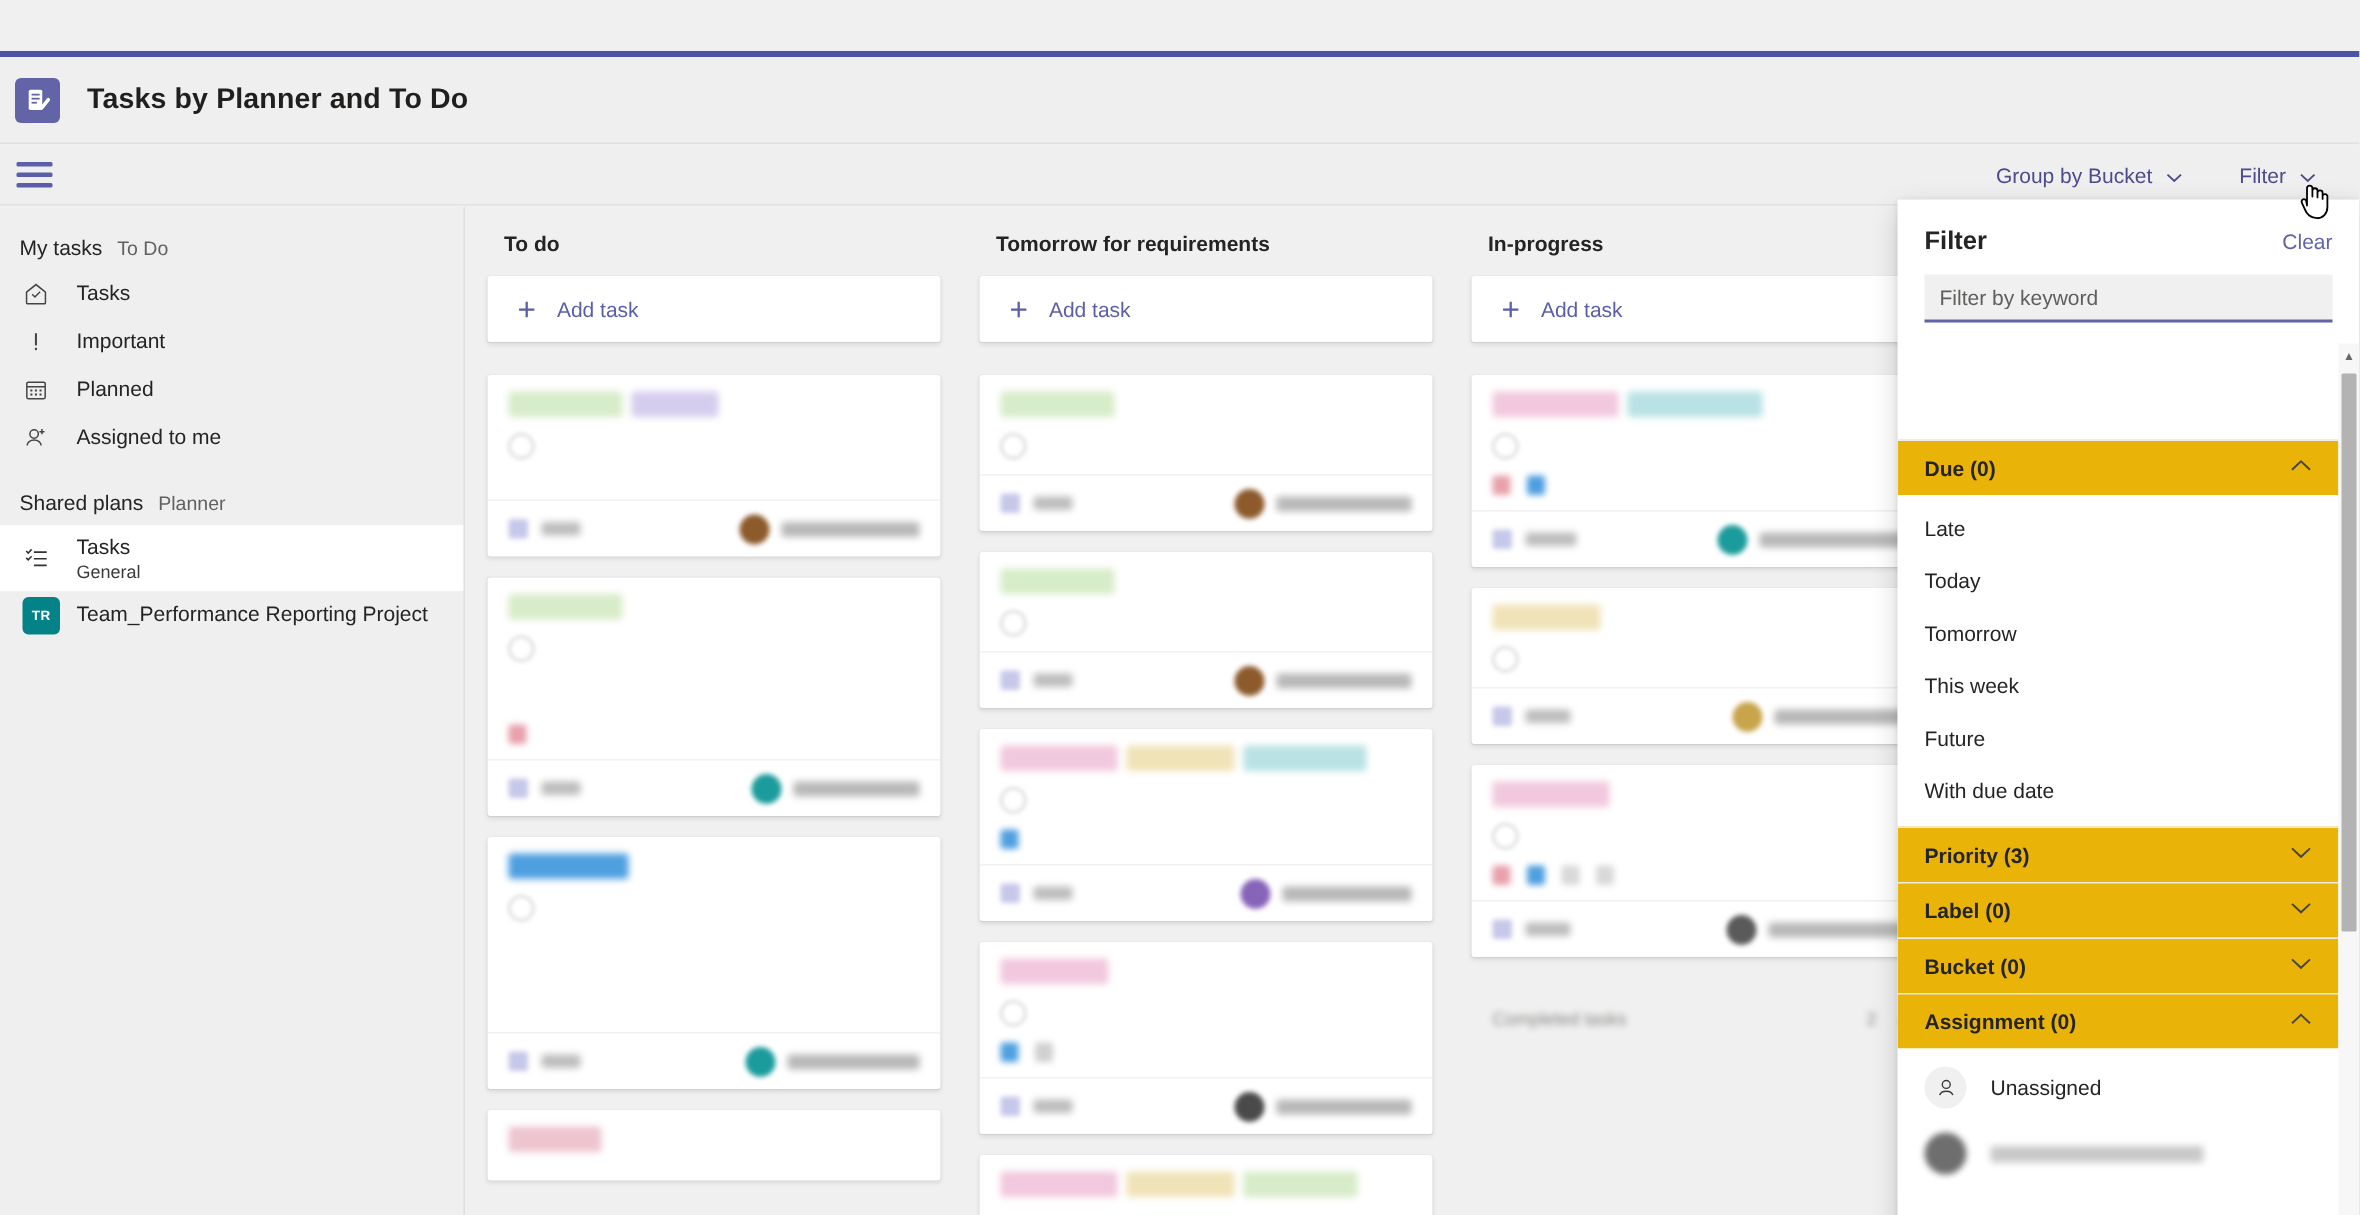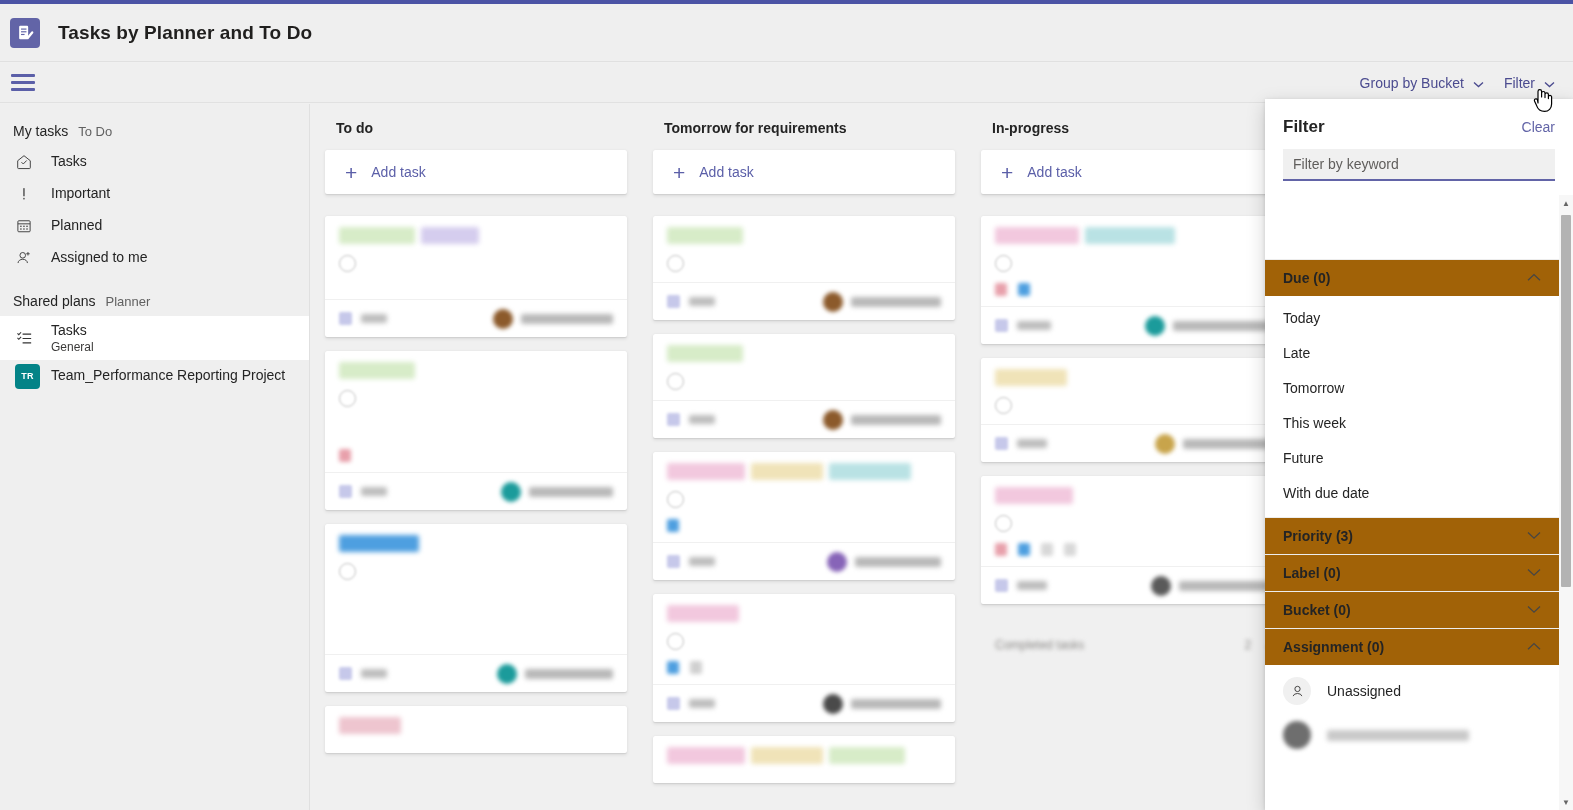--- a/index.html
+++ b/index.html
@@ -3,21 +3,21 @@
 <meta charset="utf-8">
 <style>
   * { box-sizing: border-box; margin: 0; padding: 0; }
   html, body {
     width: 1573px; height: 810px;
     overflow: hidden;
     font-family: "Liberation Sans", "DejaVu Sans", sans-serif;
     background: #f0f0f0;
     color: #242424;
   }
-  #app { position: relative; width: 1573px; height: 593px; }
+  #app { position: relative; width: 1573px; height: 593px; margin-top: 34px; }
 
   
   .accent-bar { position:absolute; top:0; left:0; width:1573px; height:4px; background:#4b53a5; }
 
   
   .titlebar {
     position:absolute; top:4px; left:0; width:1573px; height:58px;
     background:#efefef; display:flex; align-items:center; padding-left:10px;
     border-bottom:1px solid #e0e0e0;
   }
@@ -29,21 +29,21 @@
 
   
   .cmdbar {
     position:absolute; top:63px; left:0; width:1573px; height:40px;
     background:#efefef; display:flex; align-items:center;
     border-bottom:1px solid #e1e1e1;
   }
   .hamburger { margin-left:11px; width:24px; height:20px; display:flex; flex-direction:column;
                justify-content:center; gap:4px; cursor:pointer; }
   .hamburger i { display:block; height:3px; background:#5b5fa8; border-radius:1px; }
-  .cmd-right { margin-left:auto; display:flex; align-items:flex-end; gap:0; padding-right:8px; }
+  .cmd-right { margin-left:auto; display:flex; align-items:flex-end; gap:18px; padding-right:19px; }
   .cmd-btn {
     display:flex; align-items:center; gap:9px; font-size:14px; color:#4b4b8f;
     padding:6px 10px; cursor:pointer; white-space:nowrap;
   }
   .cmd-btn .chev { color:#4b4b8f; }
 
   
   .leftnav {
     position:absolute; top:104px; left:0; width:310px; height:706px;
     background:#efefef; border-right:1px solid #e0e0e0; padding-top:14px;
@@ -141,21 +141,21 @@
   .flyout-clear { margin-left:auto; font-size:14px; color:#6264a7; cursor:pointer; }
   .kw-wrap { padding:12px 18px 0 18px; }
   .kw-input {
     width:100%; height:32px; background:#f0f0f0; border:none; border-bottom:2px solid #6264a7;
     padding:0 10px; font-size:14px; color:#242424; font-family:"Liberation Sans", sans-serif;
   }
   .kw-input::placeholder { color:#605e5c; }
   .filter-scroll { position:absolute; top:160px; left:0; width:294px; height:650px; overflow:hidden; }
   .grp-hdr {
     display:flex; align-items:center; height:37px; padding:0 18px 0 18px;
-    background:#a16207; border-top:1px solid #ededed; cursor:pointer;
+    background:#eab308; border-top:1px solid #ededed; cursor:pointer;
   }
   .grp-hdr .t { font-size:14px; font-weight:600; color:#242424; }
   .grp-hdr .c { margin-left:auto; color:#484644; font-size:11px; }
   .grp-items { background:#fff; padding:4px 0 7px 0; }
   .f-item { height:35px; display:flex; align-items:center; padding-left:18px; font-size:14px; color:#242424; cursor:pointer; }
   .f-item.person { height:44px; gap:16px; }
   .f-avatar-unassigned {
     width:28px; height:28px; border-radius:50%; background:#f0f0f0; flex:0 0 28px;
     display:flex; align-items:center; justify-content:center;
   }
@@ -645,22 +645,22 @@
     </div>
 
     <div class="filter-scroll" id="filter-groups">
         <div class="grp-hdr">
           <span class="t">Due (0)</span>
           <span class="c"><svg width="14" height="9" viewBox="0 0 14 9">
               <path d="M1 7.2 L7 1.6 L13 7.2" stroke="#484644" stroke-width="1.3" fill="none"></path>
             </svg></span>
         </div>
         <div class="grp-items">
+          <div class="f-item">Late</div>
           <div class="f-item">Today</div>
-          <div class="f-item">Late</div>
           <div class="f-item">Tomorrow</div>
           <div class="f-item">This week</div>
           <div class="f-item">Future</div>
           <div class="f-item">With due date</div>
         </div>
         <div class="grp-hdr">
           <span class="t">Priority (3)</span>
           <span class="c"><svg width="14" height="9" viewBox="0 0 14 9">
               <path d="M1 1.6 L7 7.2 L13 1.6" stroke="#484644" stroke-width="1.3" fill="none"></path>
             </svg></span>

